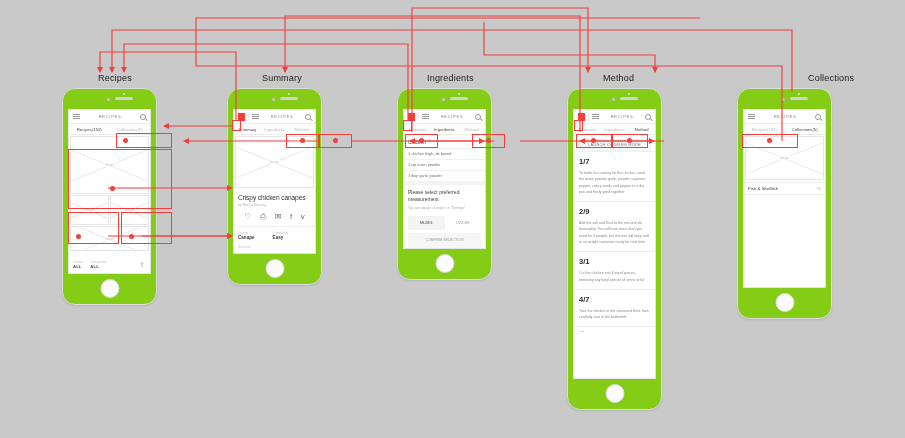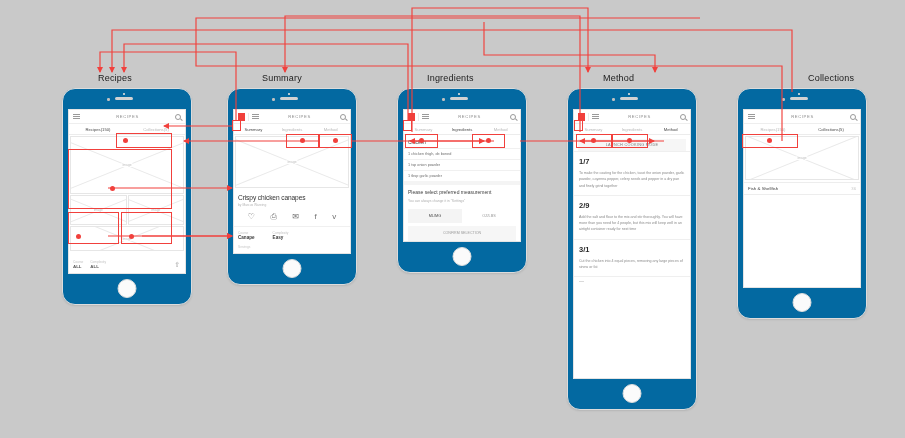--- a/index.html
+++ b/index.html
@@ -18,21 +18,21 @@
   
   .screen-label {
     position: absolute; z-index: 4;
     font-size: 9px; color: #1b1b1b; letter-spacing: .2px;
     white-space: nowrap;
   }
 
   
   .phone {
     position: absolute; z-index: 2;
-    width: 130px; background: #0369a1;
+    width: 95px; background: #84cc16;
     border: 1px solid #dcdcdc; border-radius: 13px;
     box-shadow: 0 1px 2px rgba(0,0,0,.10);
   }
   .phone .top-bar { height: 20px; position: relative; }
   .phone .cam {
     position: absolute; left: 44px; top: 9px;
     width: 2.5px; height: 2.5px; border-radius: 50%; background: #c2c2c2;
   }
   .phone .speaker {
     position: absolute; left: 52px; top: 8px;
@@ -445,20 +445,24 @@
         <div class="t">To make the coating for the chicken, toast the onion powder, garlic powder, cayenna pepper, celery seeds and pepper in a dry pan and finely grind together</div>
       </div>
       <div class="step">
         <div class="n">2/9</div>
         <div class="t">Add the salt and flour to the mix and stir thoroughly. You will have more than you need for 4 people, but this mix will keep well in an airtight container ready for next time</div>
       </div>
       <div class="step">
         <div class="n">3/1</div>
         <div class="t">Cut the chicken into 4 equal pieces, removing any large pieces of sinew or fat</div>
       </div>
+      <div class="step">
+        <div class="n">4/7</div>
+        <div class="t">Toss the chicken in the seasoned flour, then carefully coat in the buttermilk</div>
+      </div>
       <div class="step-stub">
           <i></i>
         </div>
     </div>
     <div class="home"></div>
   </div>
 
   <div class="phone" style="left:737px;top:88px;">
     <div class="top-bar">
       <span class="dot-top"></span>

